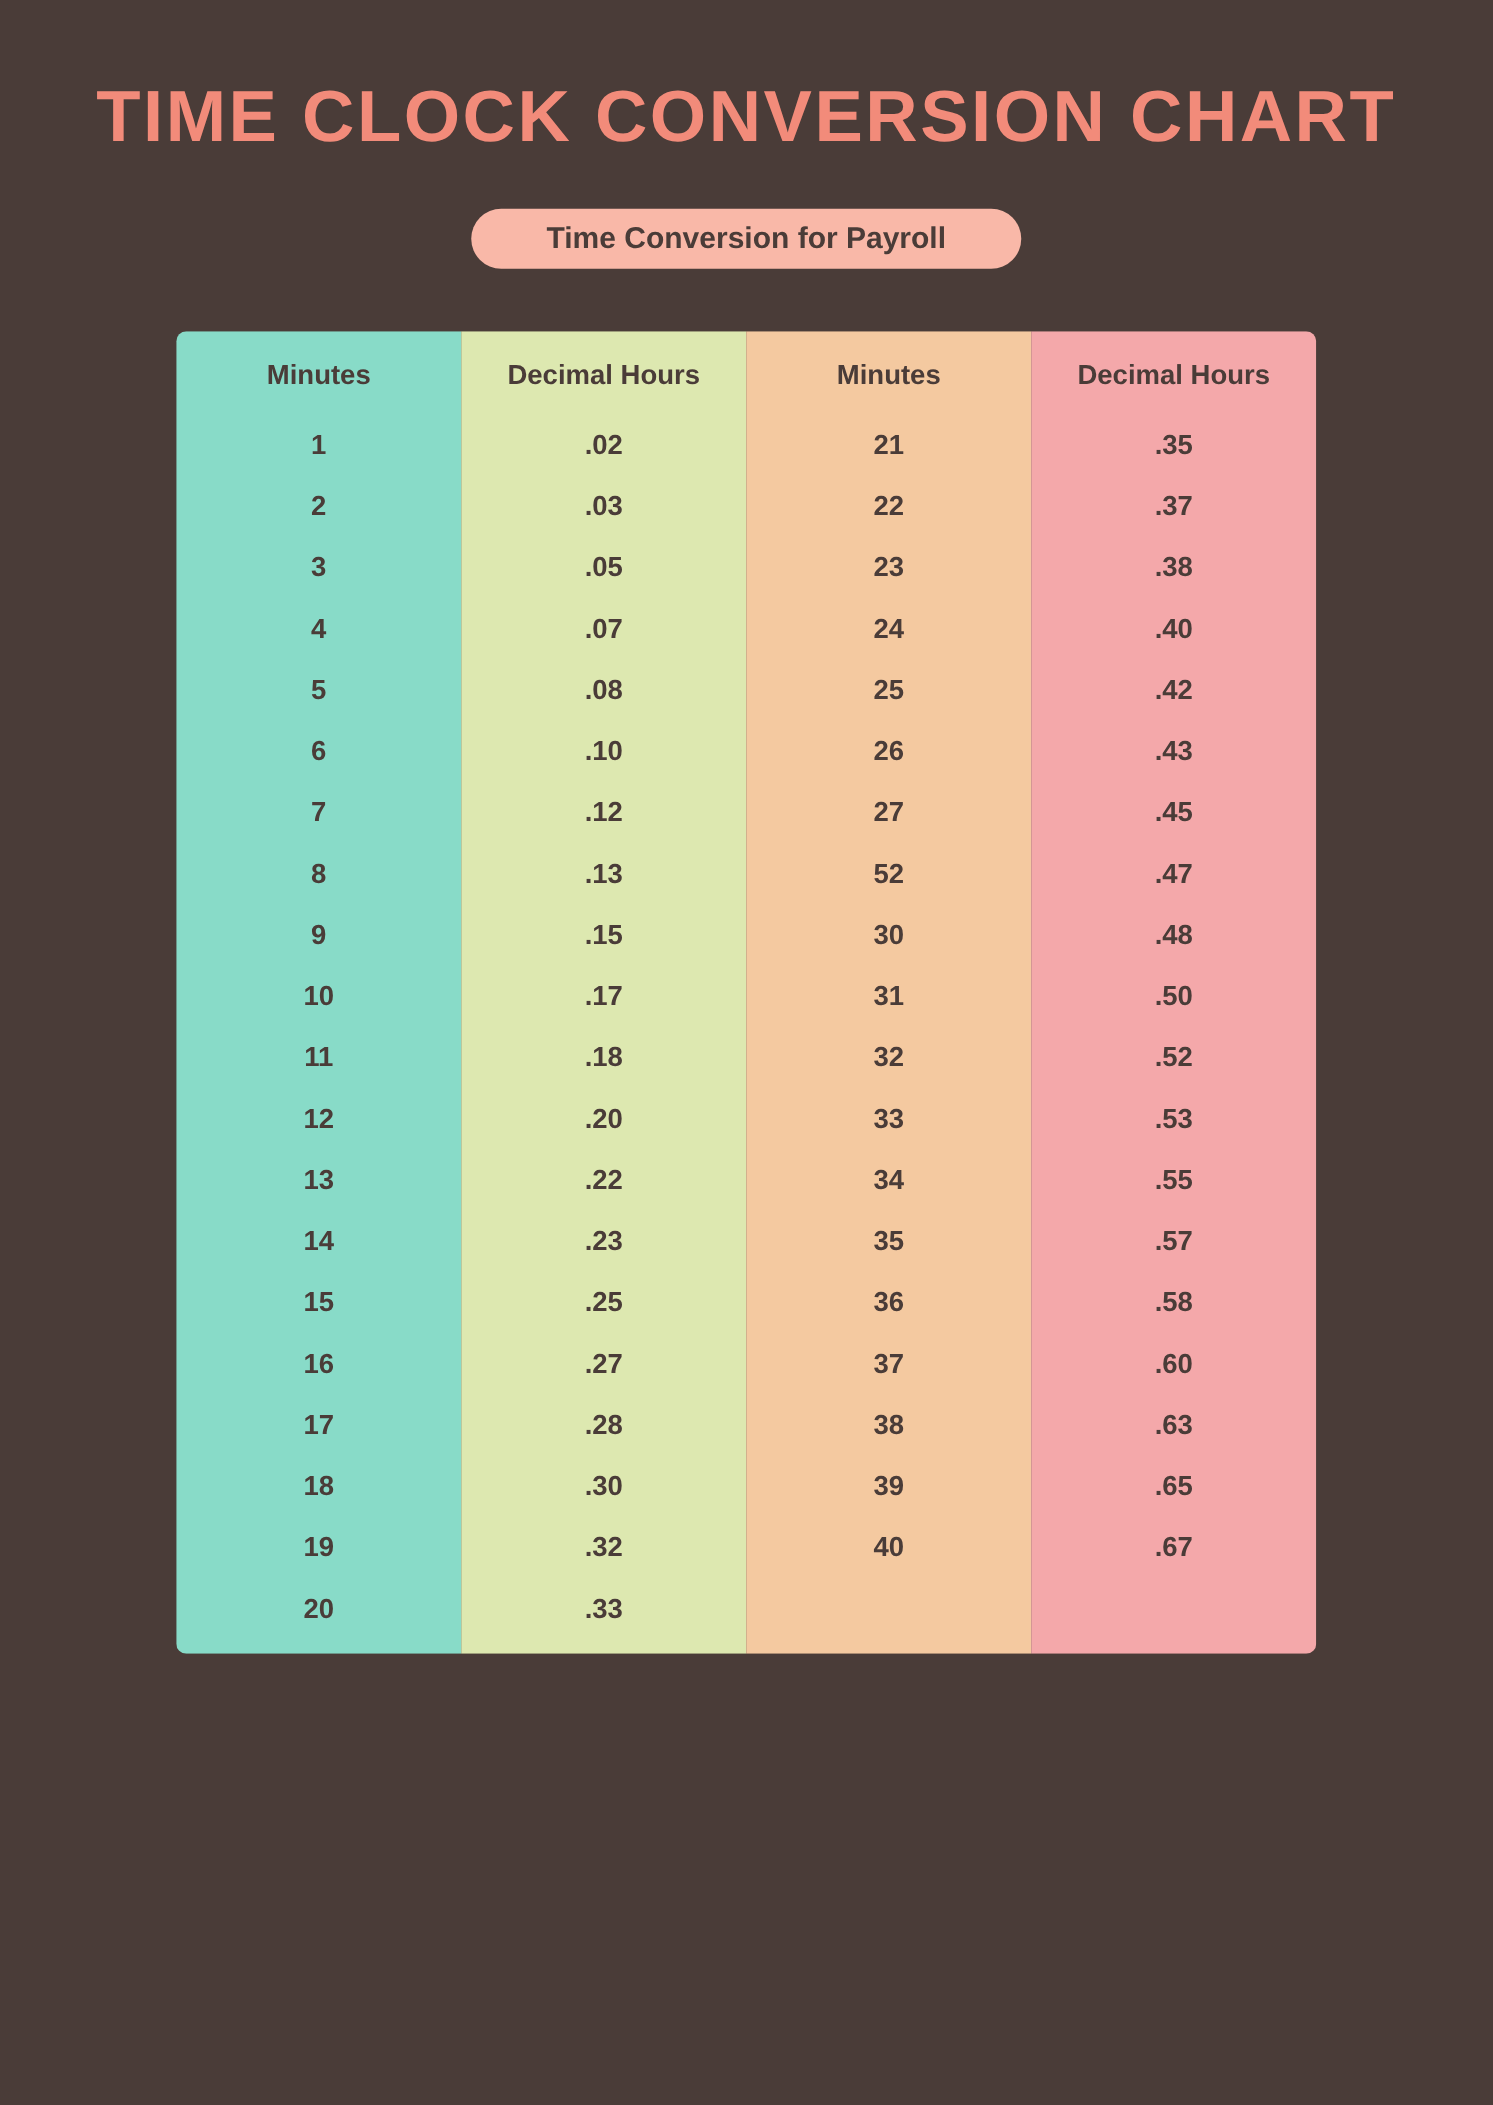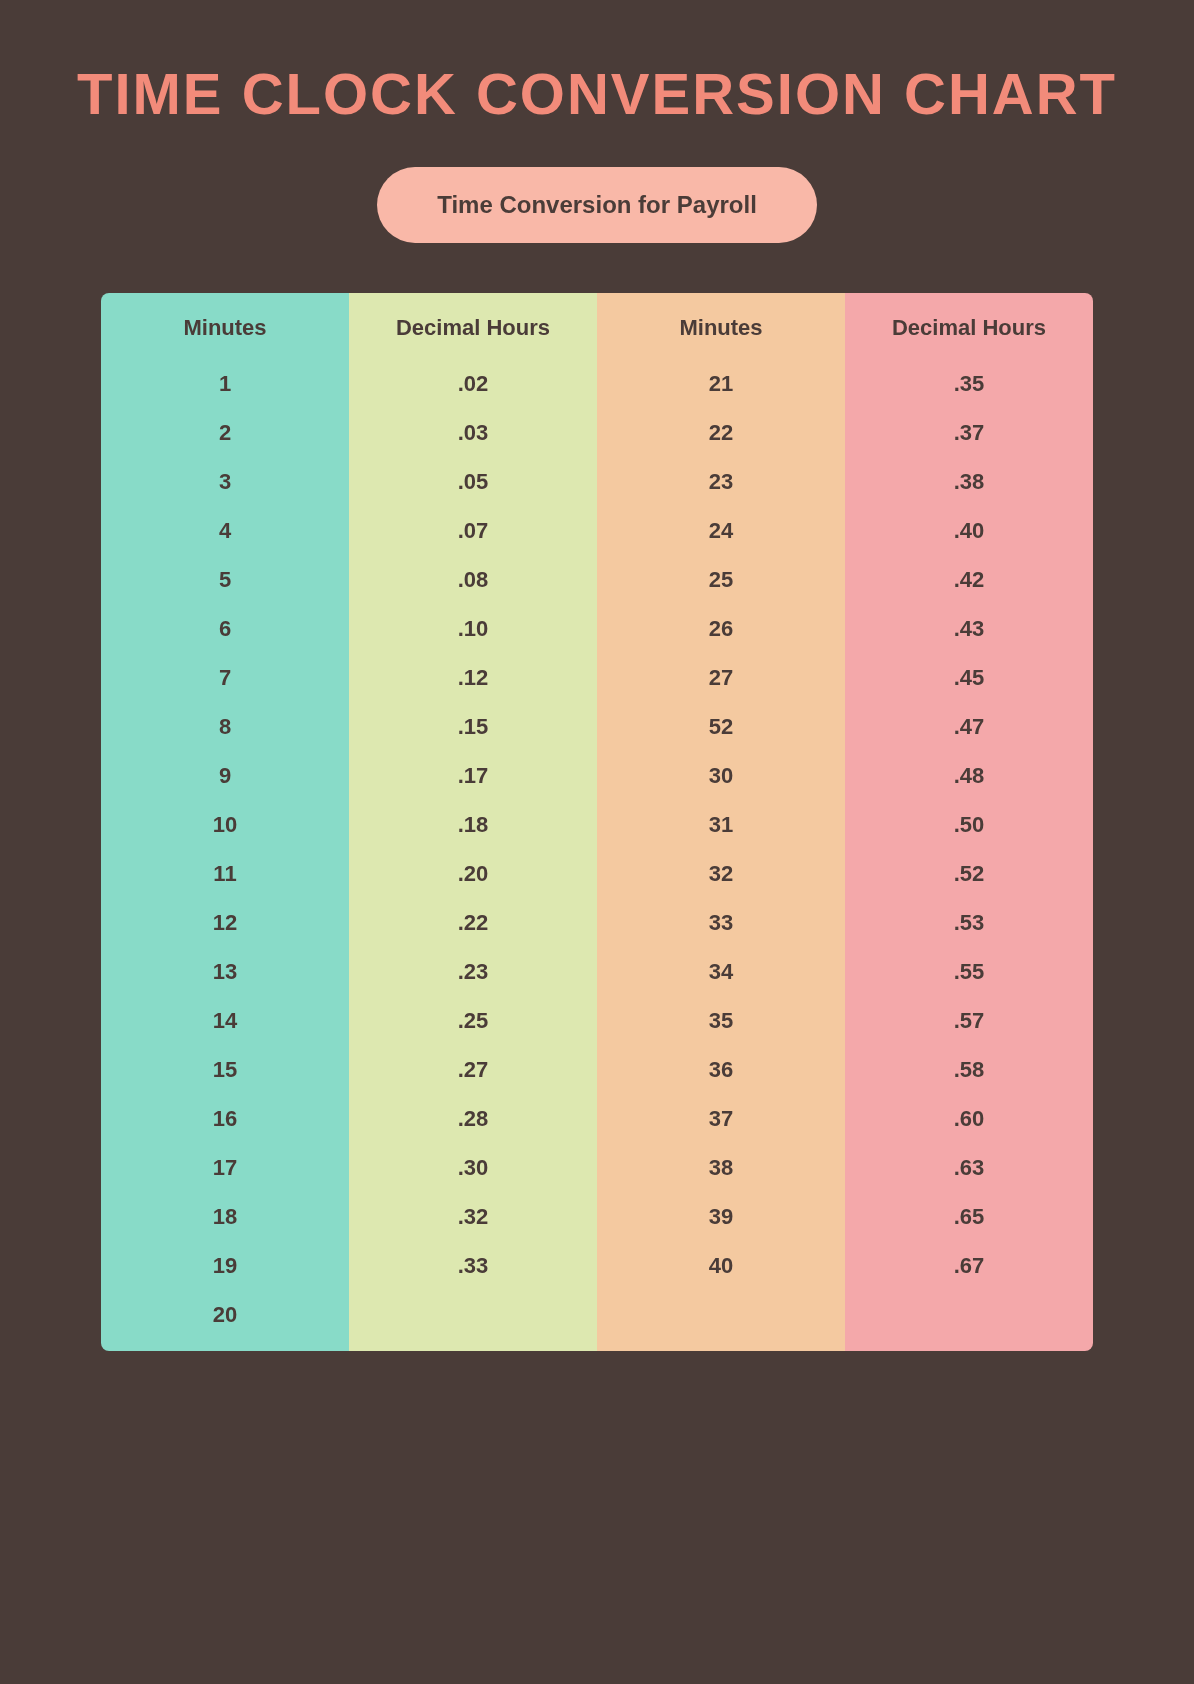--- a/index.html
+++ b/index.html
@@ -25,39 +25,39 @@
       font-weight: 900;
       color: #f28b7a;
       letter-spacing: 2px;
       text-align: center;
     }
 
     .subtitle-pill {
       margin-top: 40px;
       background-color: #f9b8a8;
       border-radius: 50px;
-      padding: 24px 60px;
+      padding: 10px 60px;
       font-size: 24px;
       font-weight: 700;
       color: #4a3c38;
     }
 
     .table-container {
       margin-top: 50px;
       display: flex;
       gap: 0;
       border-radius: 8px;
       overflow: hidden;
     }
 
     .col {
       display: flex;
       flex-direction: column;
       align-items: center;
-      width: 248px;
+      width: 228px;
     }
 
     .col-minutes-1 {
       background-color: #88dbc8;
     }
 
     .col-decimal-1 {
       background-color: #dde8b0;
     }
 
@@ -130,20 +130,21 @@
 
   <div class="col col-decimal-1">
     <div class="col-header">Decimal Hours</div>
   <div class="col-cell">.02</div>
       <div class="col-cell">.03</div>
       <div class="col-cell">.05</div>
       <div class="col-cell">.07</div>
       <div class="col-cell">.08</div>
       <div class="col-cell">.10</div>
       <div class="col-cell">.12</div>
+      <div class="col-cell">.13</div>
       <div class="col-cell">.15</div>
       <div class="col-cell">.17</div>
       <div class="col-cell">.18</div>
       <div class="col-cell">.20</div>
       <div class="col-cell">.22</div>
       <div class="col-cell">.23</div>
       <div class="col-cell">.25</div>
       <div class="col-cell">.27</div>
       <div class="col-cell">.28</div>
       <div class="col-cell">.30</div>

